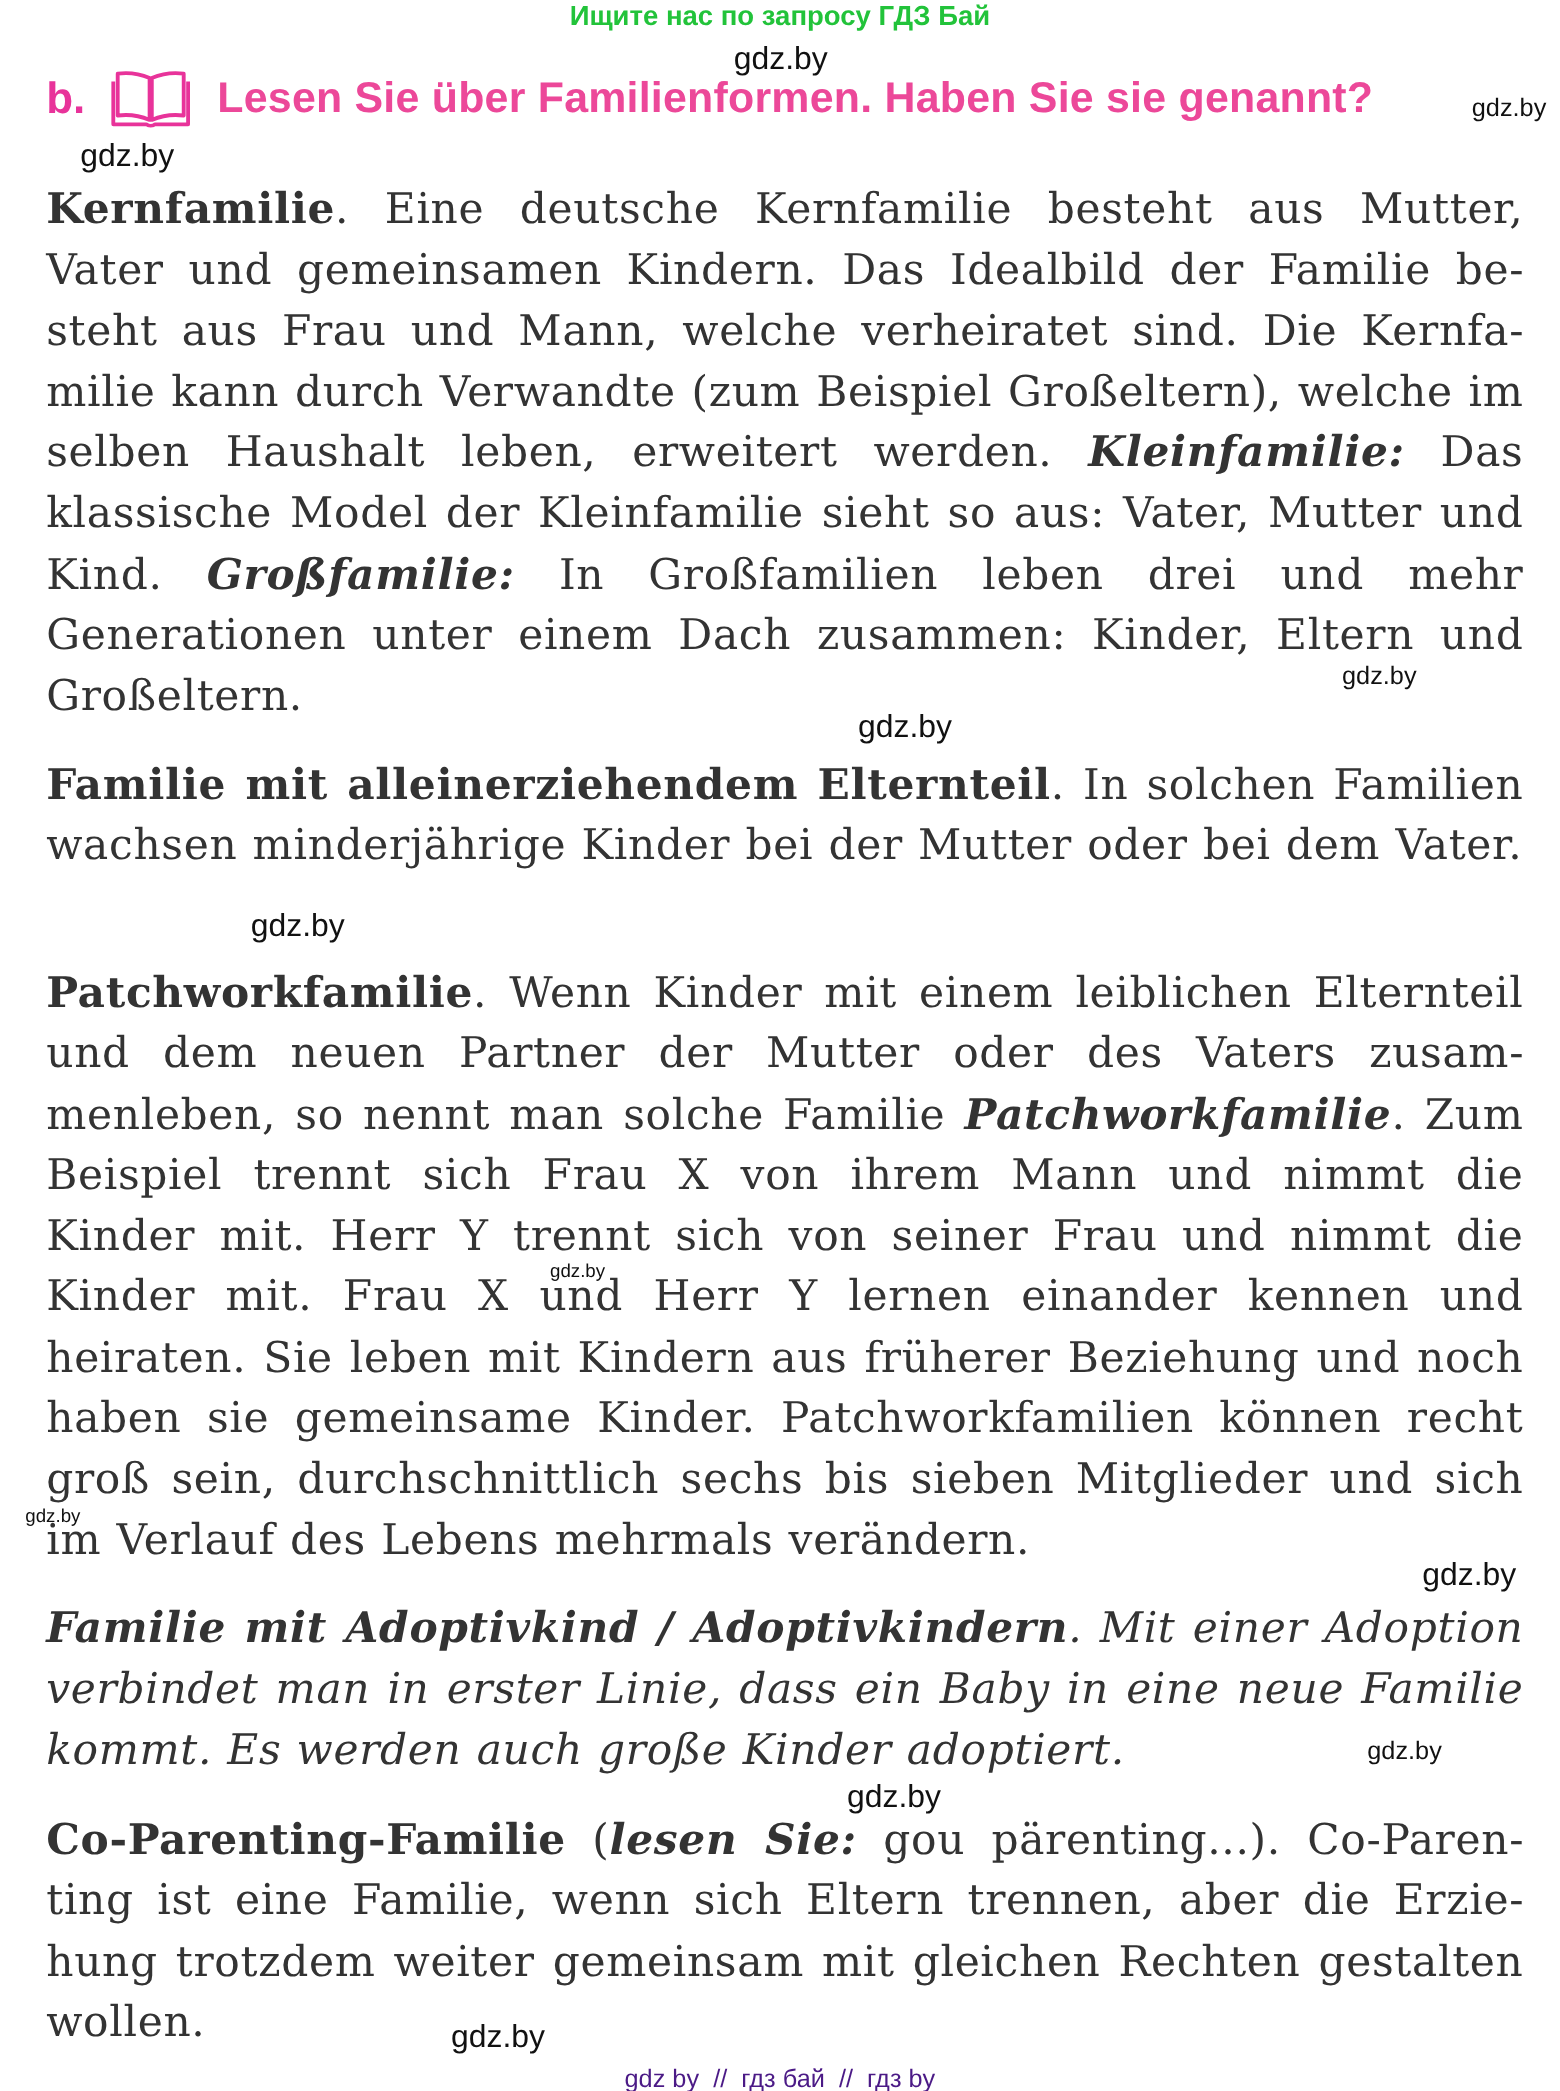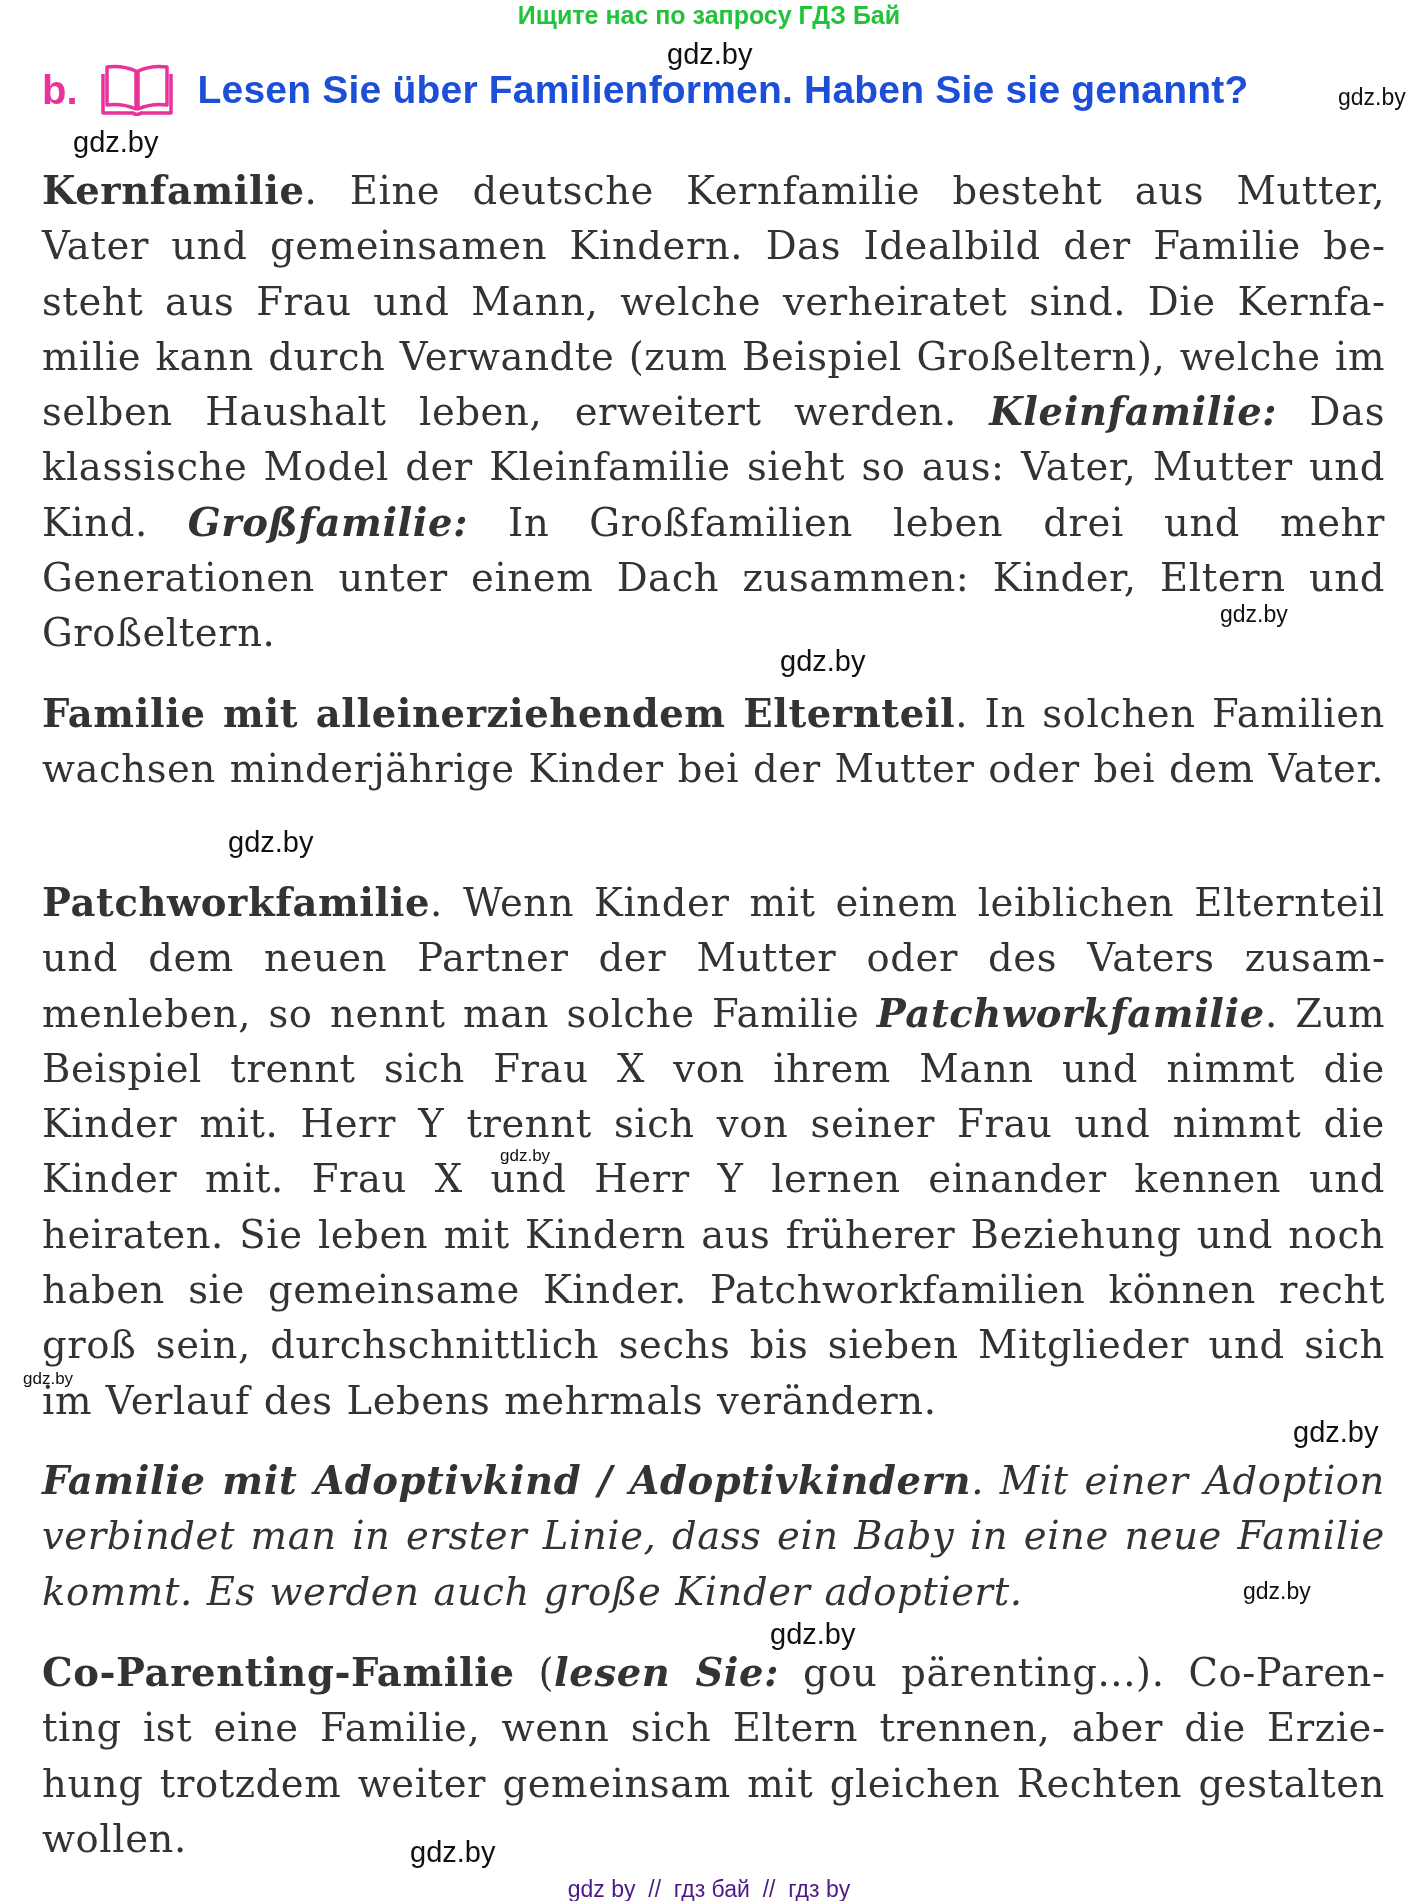--- a/index.html
+++ b/index.html
@@ -8,21 +8,21 @@
   .topnote { top:0; left:0; width:1418px; text-align:center; color:#22c33a;
     font-family:"Liberation Sans", sans-serif; font-size:25px; line-height:30px;font-weight:bold; }
   .wm { font-family:"Liberation Sans", sans-serif; color:#111; white-space:nowrap; line-height:1;text-align:right; }
   .wm-l { font-size:29px; }
   .wm-m { font-size:23px; }
   .wm-s { font-size:17px; }
   .heading { left:42px; top:60px; height:60px; display:flex; align-items:center;
     font-family:"Liberation Sans", sans-serif; font-weight:bold; }
   .task-letter { color:#e8339a; font-size:40px; margin-right:22px; }
   .book-icon { width:74px; height:52px; margin-right:24px; display:inline-block; }
-  .heading-text { color:#1d4ed8; font-size:39px; letter-spacing:0.2px; }
+  .heading-text { color:#ec4899; font-size:39px; letter-spacing:0.2px; }
   .para { left:42px; width:1343px; font-family:"DejaVu Serif", "Liberation Serif", serif;
     font-size:38.5px; line-height:55.3px; color:#333333; text-align:justify; letter-spacing:0.6px;
     word-spacing:1px; hyphens:manual; }
   .para b { font-weight:bold; }
   .para i { font-style:italic;font-weight:bold; }
   .footer { left:0; width:1418px; top:1876px; text-align:center;
     font-family:"Liberation Sans", sans-serif; font-size:23px; color:#4b1a86; white-space:pre; }
 </style>
 </head>
 <body>

